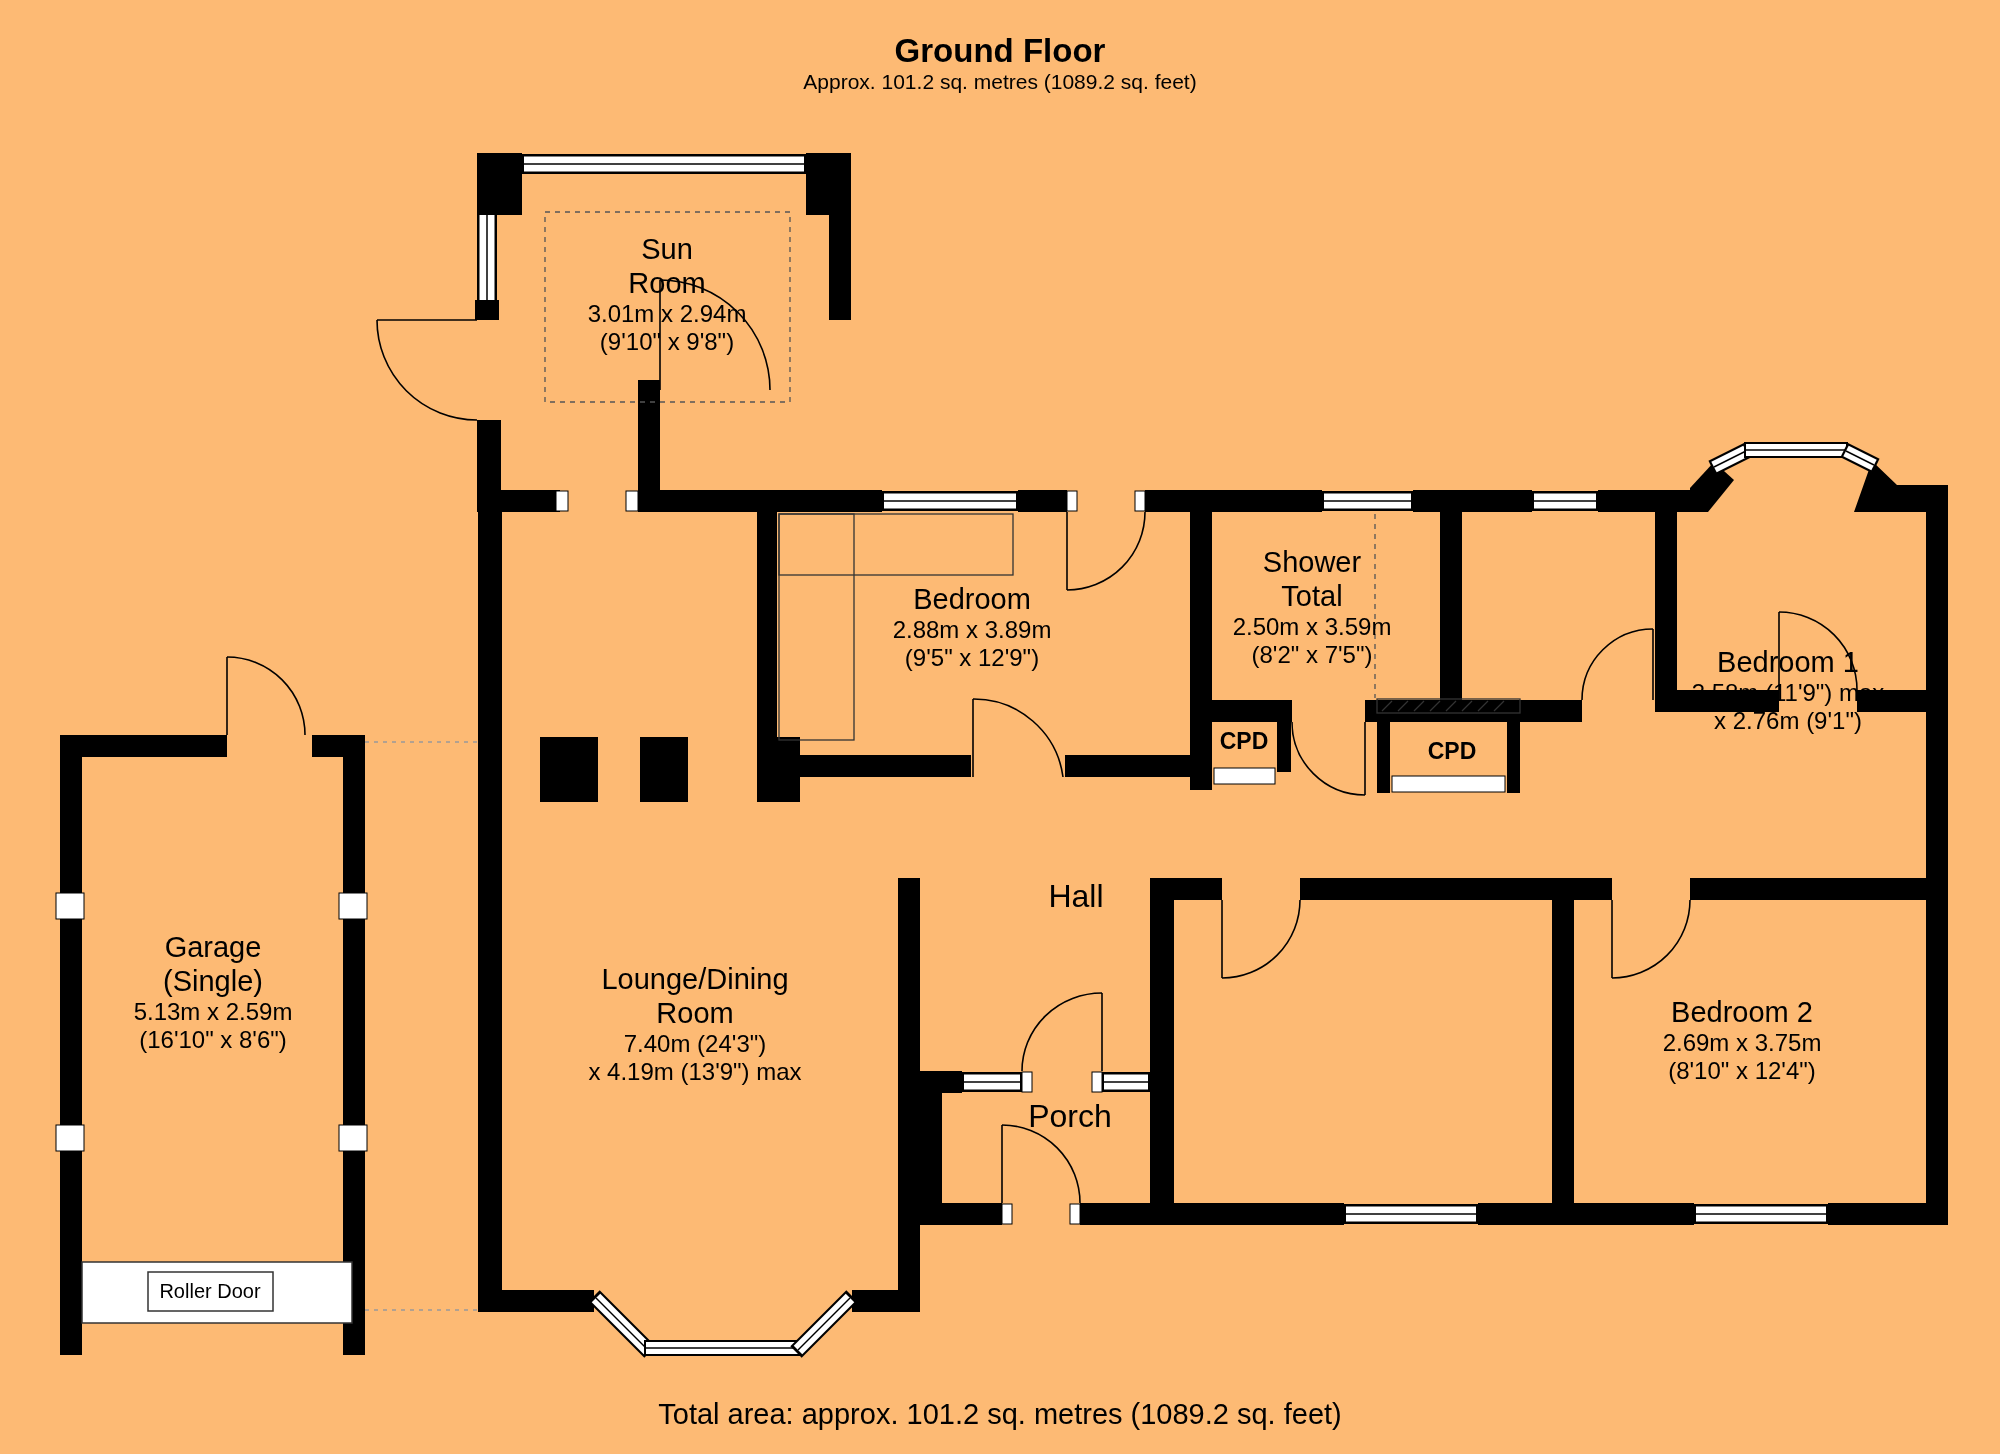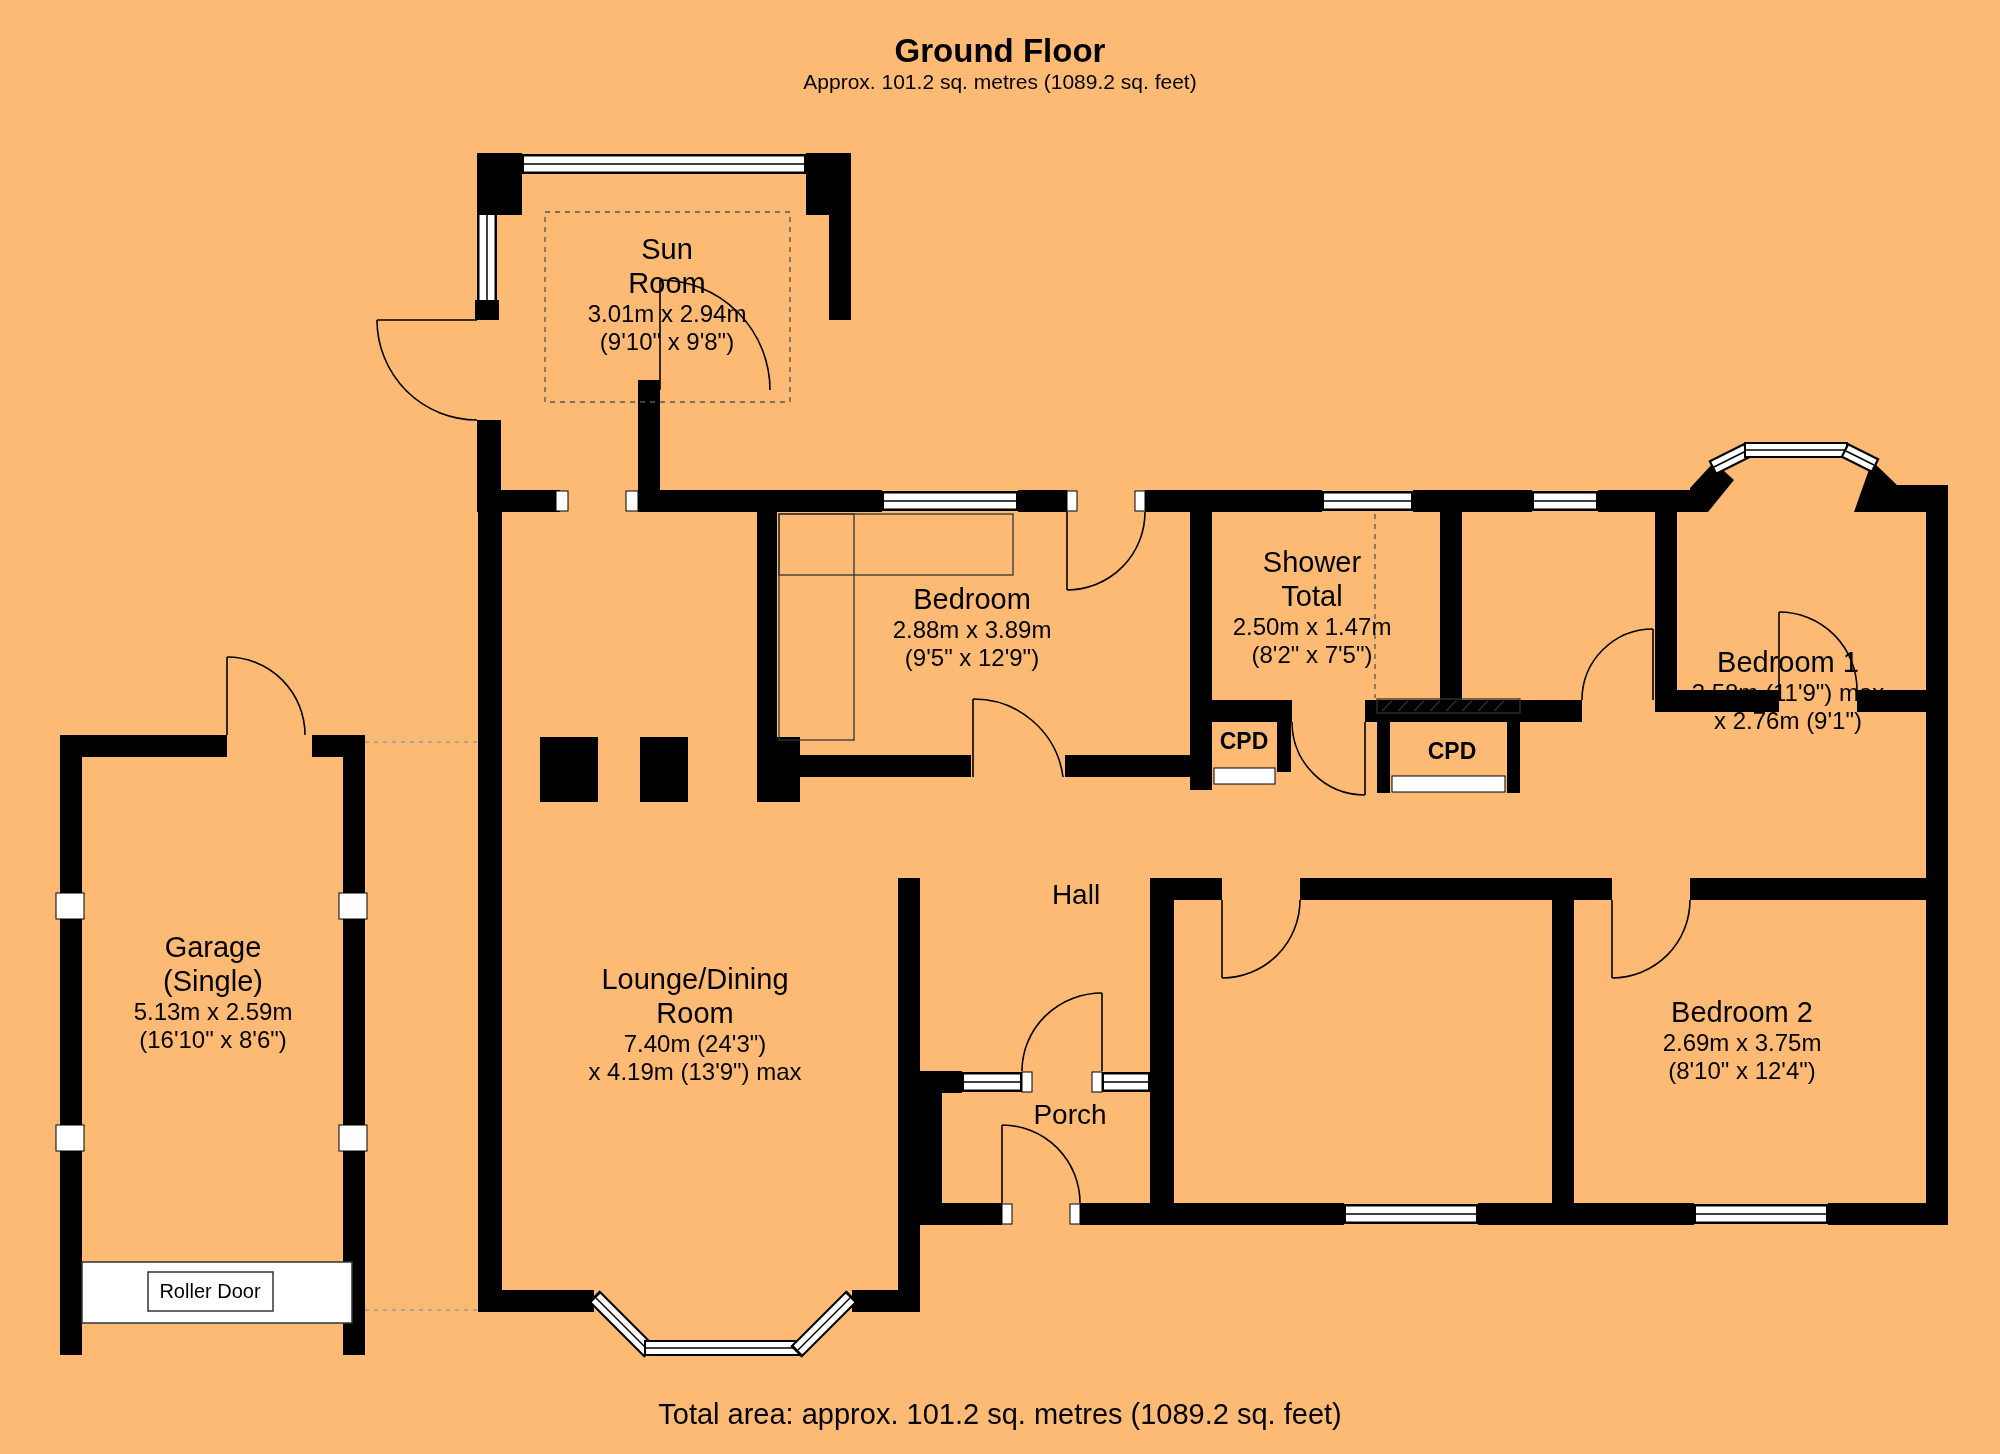--- a/index.html
+++ b/index.html
@@ -1,21 +1,21 @@
 <!DOCTYPE html>
 <html><head>
 <meta charset="utf-8">
 <style>
   html,body{margin:0;padding:0;background:#ffffff;}
   #canvas{position:relative;width:2000px;height:1454px;background:#fdba74;
           font-family:"Liberation Sans", sans-serif;color:#000;overflow:hidden;}
   #plan{position:absolute;left:0;top:0;}
   .label{position:absolute;transform:translateX(-50%);text-align:center;white-space:nowrap;}
   .rname{font-weight:normal;font-size:29px;line-height:1.18;white-space:pre-line;}
-  .rname.big{font-size:28px;text-align:right;}
+  .rname.big{font-size:32px;text-align:right;}
   .rdim{font-size:24px;line-height:1.16;}
   .cpd{font-weight:bold;font-size:23px;}
   .title{font-weight:bold;font-size:33px;}
   .subtitle{font-size:21px;}
   .total{font-size:29px;}
   .rollerdoor{font-size:20px;}
   
   .wb{stroke:#000;stroke-width:20;fill:none;}
   .ww{stroke:#fff;stroke-width:15;fill:none;}
   .wc{stroke:#000;stroke-width:1.5;fill:none;}
@@ -258,21 +258,21 @@
 
 <div class="label" style="left:972px;top:582px">
   <div class="rname">Bedroom</div>
   <div class="rdim">2.88m x 3.89m</div>
   <div class="rdim">(9'5" x 12'9")</div>
 </div>
 
 <div class="label" style="left:1312px;top:545px">
   <div class="rname">Shower
 Total</div>
-  <div class="rdim">2.50m x 1.47m</div>
+  <div class="rdim">2.50m x 3.59m</div>
   <div class="rdim">(8'2" x 7'5")</div>
 </div>
 
 
 <div class="label" style="left:1788px;top:645px">
   <div class="rname">Bedroom 1</div>
   <div class="rdim">3.58m (11'9") max</div>
   <div class="rdim">x 2.76m (9'1")</div>
 </div>
 

